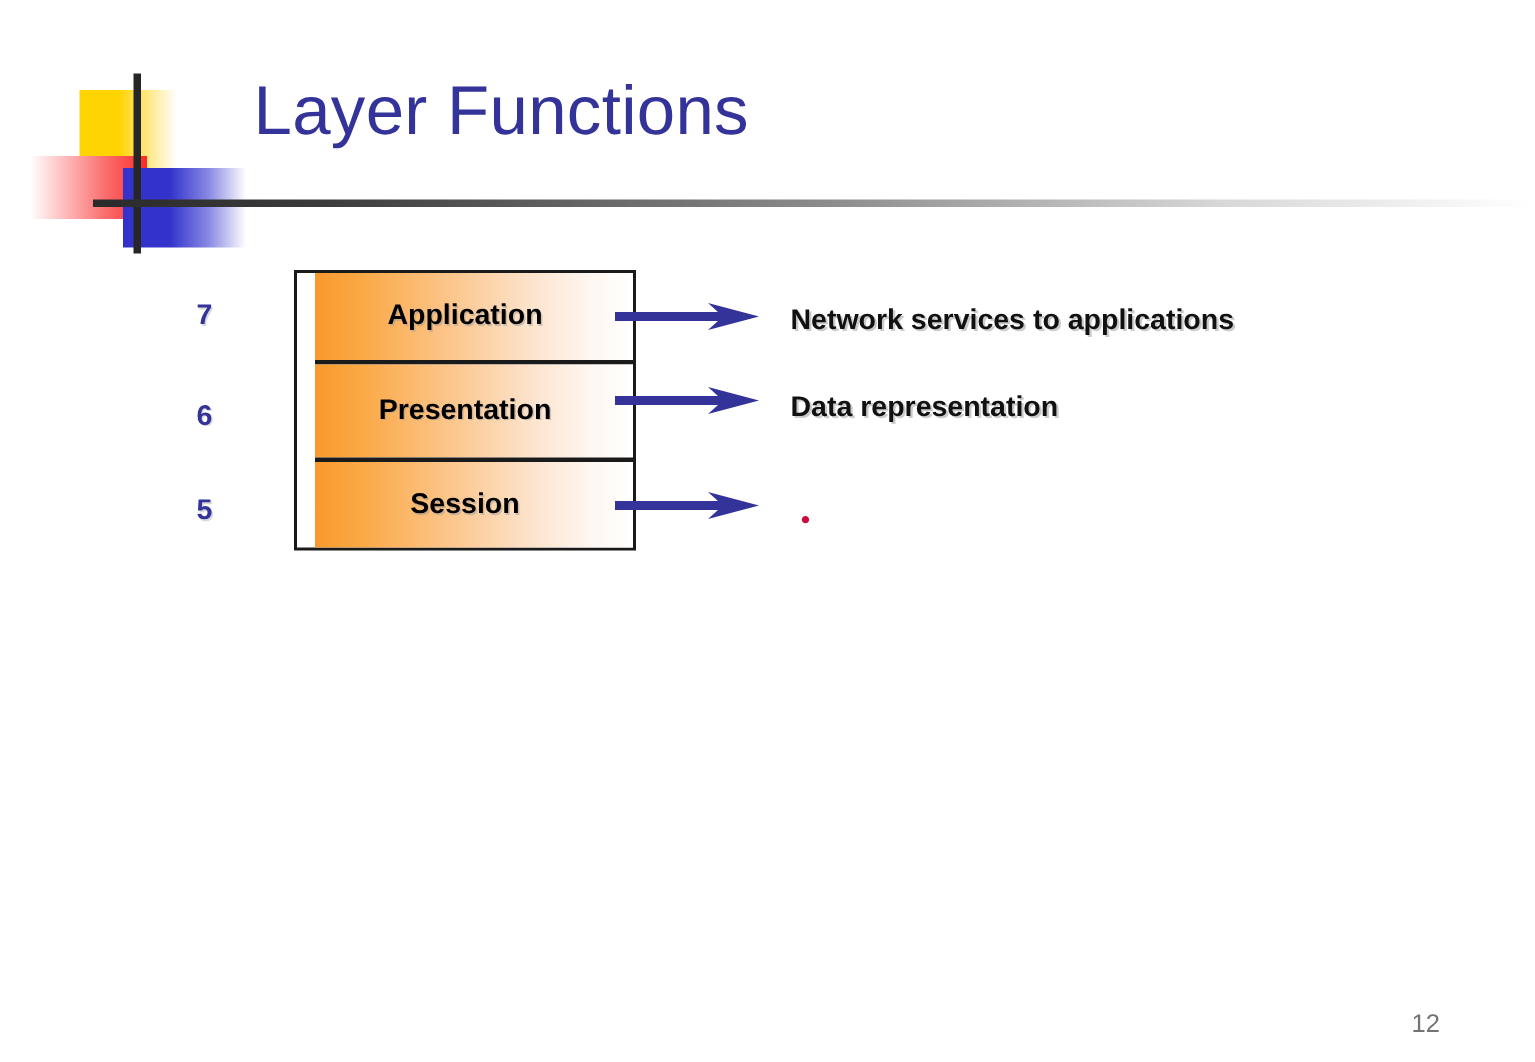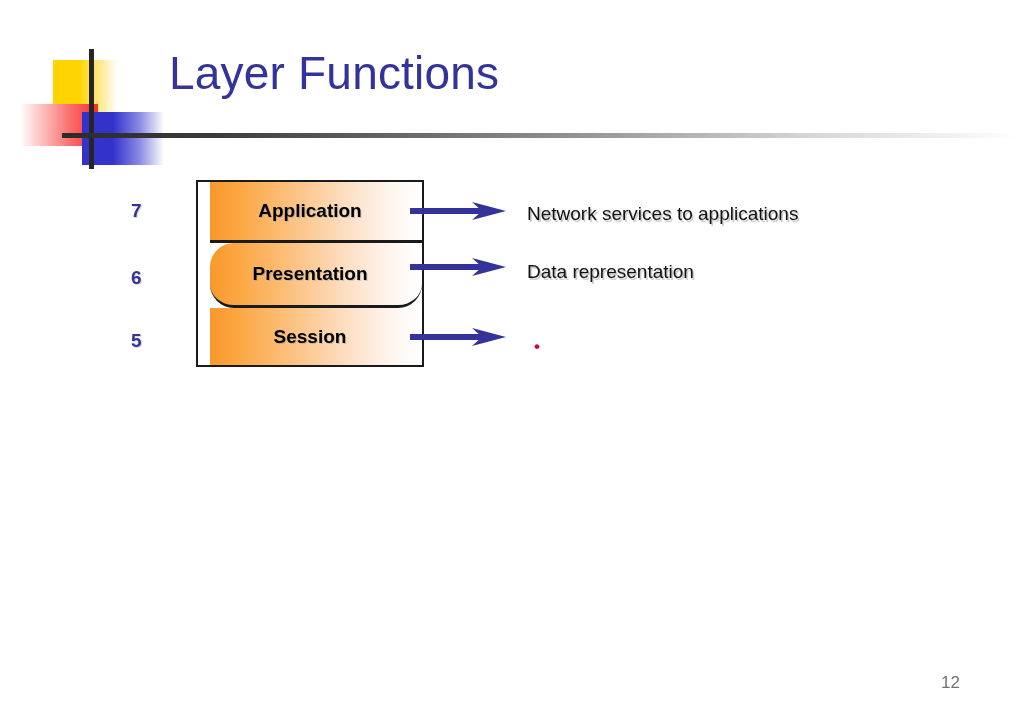--- a/index.html
+++ b/index.html
@@ -99,21 +99,21 @@
         #FBA844 14%,
         #FCC58A 42%,
         #FDE3CC 68%,
         #FEF6F0 86%,
         #ffffff 100%);
     display: flex;
     align-items: center;
     justify-content: center;
   }
   .layer-row.r1 { height: 61px; border-bottom: 3px solid #1a1a1a; }
-  .layer-row.r2 { height: 65px; border-bottom: 3px solid #1a1a1a; border-radius: 24px; }
+  .layer-row.r2 { height: 65px; border-bottom: 3px solid #1a1a1a; }
   .layer-row.r3 { height: 57px; }
   .layer-label {
     font-size: 19px;
     font-weight: bold;
     color: #000000;
     text-shadow: 1px 1px 0 rgba(150,150,150,0.45);
     position: relative;
     left: -6px;
   }
 
@@ -139,21 +139,21 @@
   }
   .arrow-svg.a7 { top: 200px; }
   .arrow-svg.a6 { top: 256px; }
   .arrow-svg.a5 { top: 326px; }
 
   
   .desc-black {
     position: absolute;
     left: 527px;
     font-size: 19px;
-    font-weight: normal;
+    font-weight: bold;
     color: #111111;
     text-shadow: 1.5px 1.5px 0 rgba(160,160,160,0.55);
     white-space: nowrap;
   }
   .desc-black.d1 { top: 203px; }
   .desc-black.d2 { top: 261px; }
 
   #session-desc {
     position: absolute;
     left: 527px;

